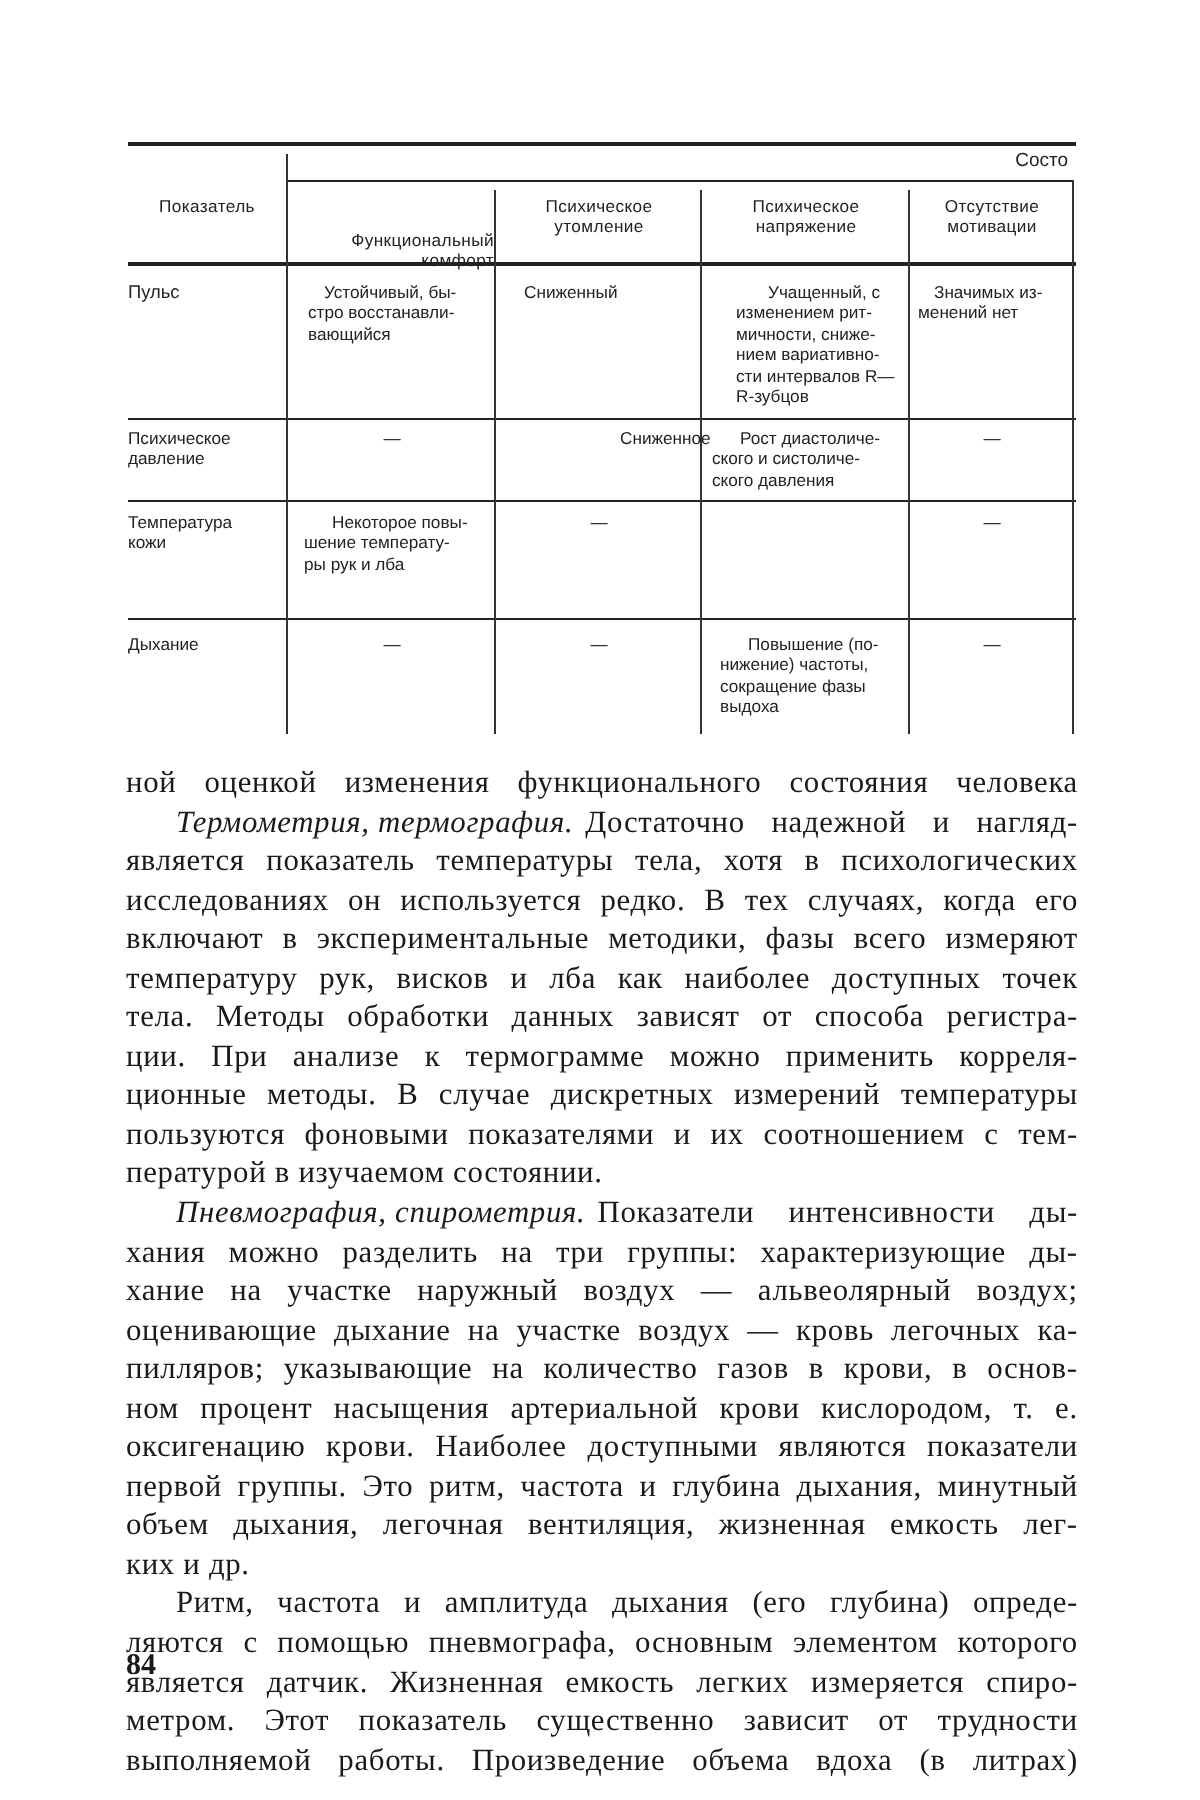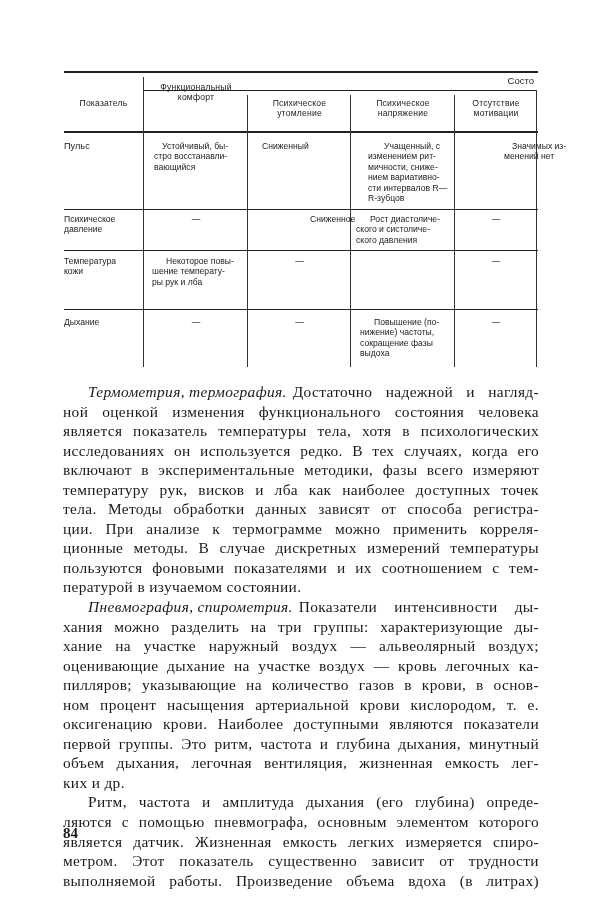--- a/index.html
+++ b/index.html
@@ -43,21 +43,21 @@
 
     <div class="vline" style="left:79px; top:6px; height:290px;"></div>
     <div class="vline" style="left:183px; top:24px; height:272px;"></div>
     <div class="vline" style="left:286px; top:24px; height:272px;"></div>
     <div class="vline" style="left:390px; top:24px; height:272px;"></div>
     <div class="vline" style="left:472px; top:19px; height:277px;"></div>
 
     <div class="cell" style="right:4px; top:5px; font-size:9.5px;">Состо</div>
 
     <div class="cell hdr" style="left:0; width:79px; top:27px;">Показатель</div>
-    <div class="cell hdr" style="left:81px; width:102px; top:11px;">
+    <div class="cell hdr" style="left:81px; width:102px; top:44px;text-align:right;">
       <div>Функциональный</div>
       <div>комфорт</div>
     </div>
     <div class="cell hdr" style="left:185px; width:101px; top:27px;">
       <div>Психическое</div>
       <div>утомление</div>
     </div>
     <div class="cell hdr" style="left:288px; width:102px; top:27px;">
       <div>Психическое</div>
       <div>напряжение</div>
@@ -75,21 +75,21 @@
     </div>
     <div class="cell" style="left:198px; top:70px;">Сниженный</div>
     <div class="cell" style="left:292px; width:92px; top:70px;margin-left:12px;">
       <div style="padding-left:16px;">Учащенный, с</div>
       <div>изменением рит-</div>
       <div>мичности, сниже-</div>
       <div>нием вариативно-</div>
       <div>сти интервалов R—</div>
       <div>R-зубцов</div>
     </div>
-    <div class="cell" style="left:395px; width:76px; top:70px;margin-left:45px;">
+    <div class="cell" style="left:395px; width:76px; top:70px;">
       <div style="padding-left:8px;">Значимых из-</div>
       <div>менений нет</div>
     </div>
 
     <div class="cell" style="left:0; top:143px;">
       <div>Психическое</div>
       <div>давление</div>
     </div>
     <div class="cell dash" style="left:81px; width:102px; top:143px;">—</div>
     <div class="cell" style="left:198px; top:143px;margin-left:48px;">Сниженное</div>
@@ -119,32 +119,32 @@
       <div style="padding-left:14px;">Повышение (по-</div>
       <div>нижение) частоты,</div>
       <div>сокращение фазы</div>
       <div>выдоха</div>
     </div>
     <div class="cell dash" style="left:392px; width:80px; top:246px;">—</div>
   </div>
 
   <div class="body-text">
 
-    <div class="line indent" style="justify-content:flex-start; gap:6px;">
-      <span class="it">Термометрия, термография.</span>
-      <span class="j" style="flex:1; text-align:justify; text-align-last:justify;">Достаточно надежной и нагляд-</span>
-    </div>
     <div class="line">
         <span class="w">ной</span>
         <span class="w">оценкой</span>
         <span class="w">изменения</span>
         <span class="w">функционального</span>
         <span class="w">состояния</span>
         <span class="w">человека</span>
       </div>
+    <div class="line indent" style="justify-content:flex-start; gap:6px;">
+      <span class="it">Термометрия, термография.</span>
+      <span class="j" style="flex:1; text-align:justify; text-align-last:justify;">Достаточно надежной и нагляд-</span>
+    </div>
     <div class="line">
         <span class="w">является</span>
         <span class="w">показатель</span>
         <span class="w">температуры</span>
         <span class="w">тела,</span>
         <span class="w">хотя</span>
         <span class="w">в</span>
         <span class="w">психологических</span>
       </div>
     <div class="line">

